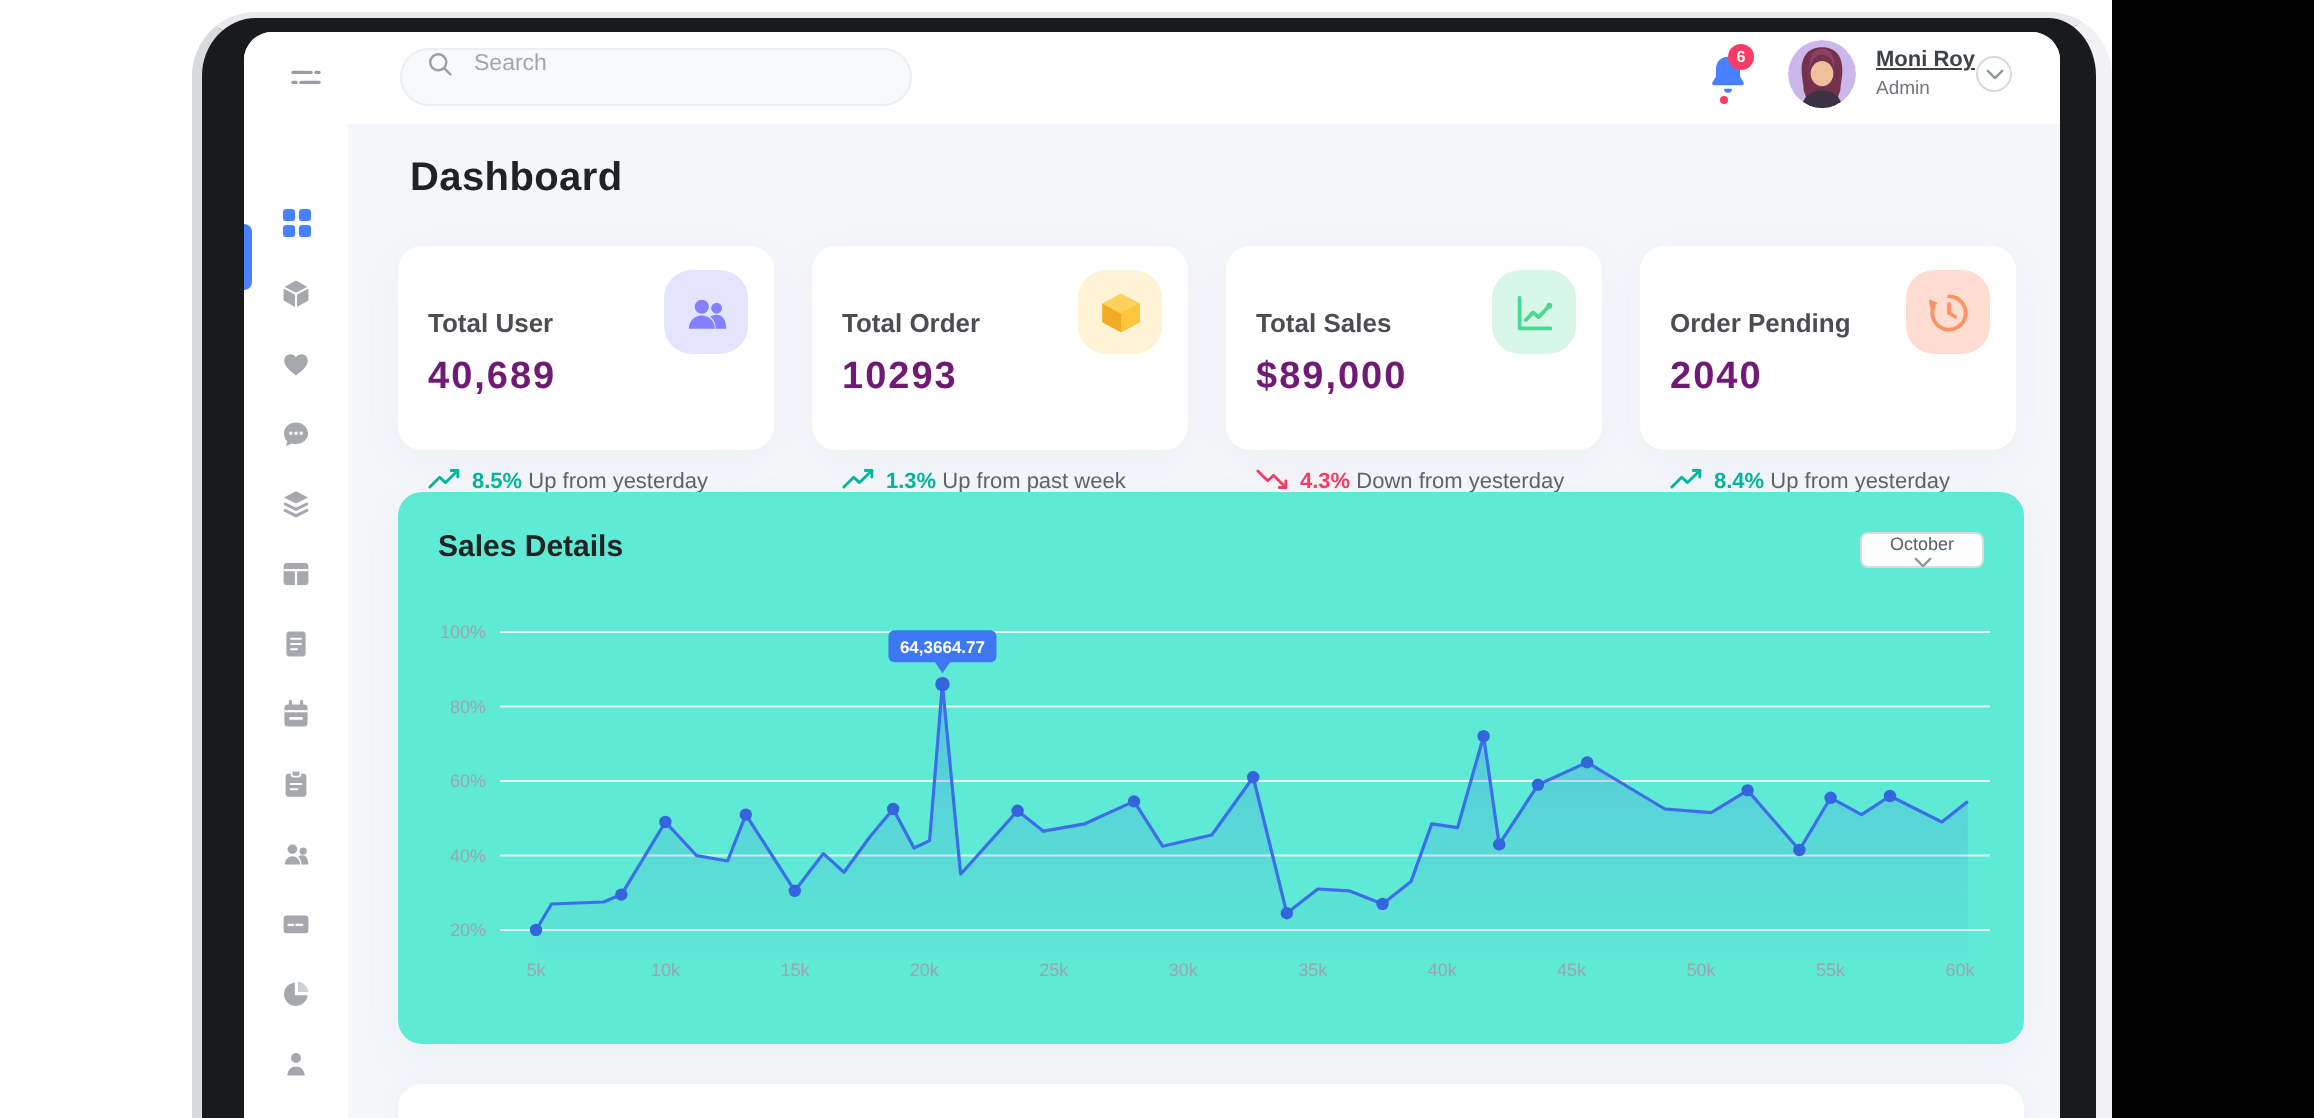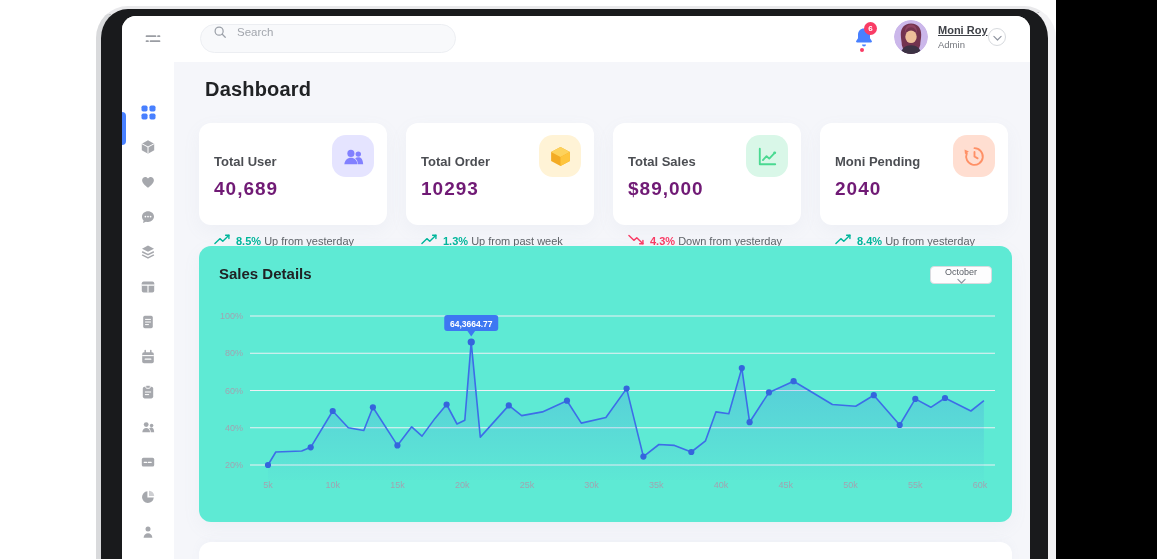--- a/index.html
+++ b/index.html
@@ -265,21 +265,21 @@
             <div class="stat-value">$89,000</div>
             <div class="stat-trend">
               <span><svg viewBox="0 0 18 11" width="17" height="11">
                   <path fill="none" stroke="#f93c65" stroke-width="1.5" stroke-linecap="round" stroke-linejoin="round" d="M1 1.2 6.2 6.4l3.1-2.8L15.8 10"></path>
                   <path fill="none" stroke="#f93c65" stroke-width="1.5" stroke-linecap="round" stroke-linejoin="round" d="M12.3 10h3.5V6.5"></path>
                 </svg></span>
               <span><b style="color:#f93c65">4.3%</b> <span>Down from yesterday</span></span>
             </div>
           </div>
           <div class="stat-card" style="left: 646px;">
-            <div class="stat-label">Moni Pending</div>
+            <div class="stat-label">Order Pending</div>
             <div class="stat-icon" style="background:#ffded1">
               <svg viewBox="0 0 24 24" width="25" height="25">
                 <g fill="none" stroke="#ff9066" stroke-width="1.8" stroke-linecap="round">
                   <path d="M12 4a8 8 0 1 1-7.4 4.9"></path>
                   <path d="M12 7.6V12l3 1.8"></path>
                 </g>
                 <path fill="#ff9066" d="M2.9 9.9 2.4 5.3l4.2 1.9z"></path>
               </svg>
             </div>
             <div class="stat-value">2040</div>

